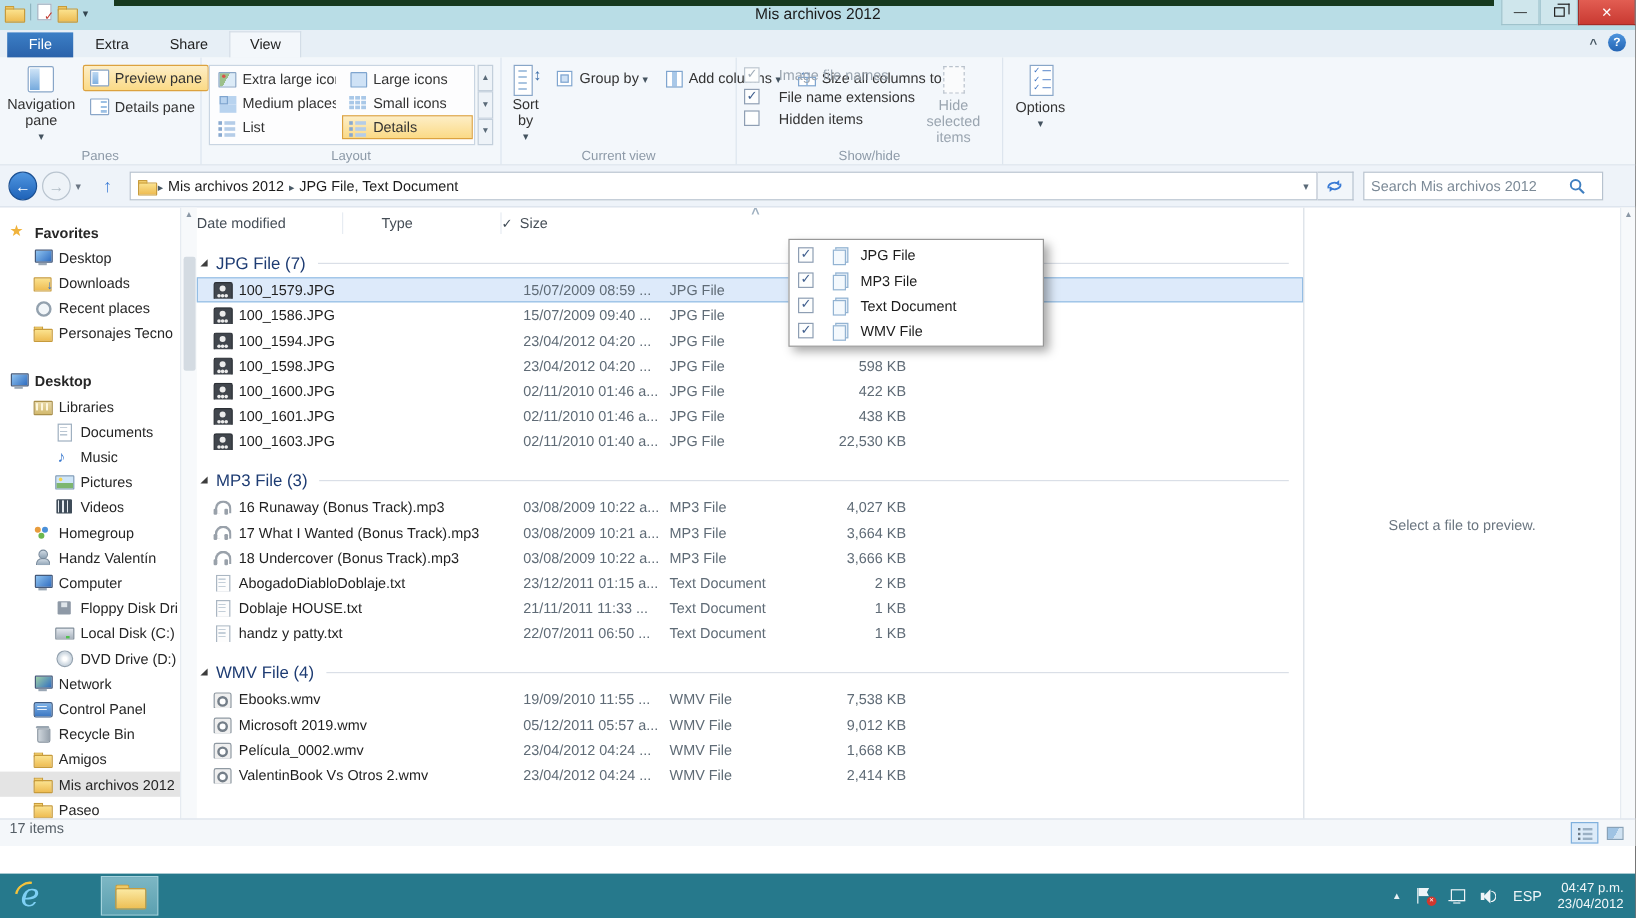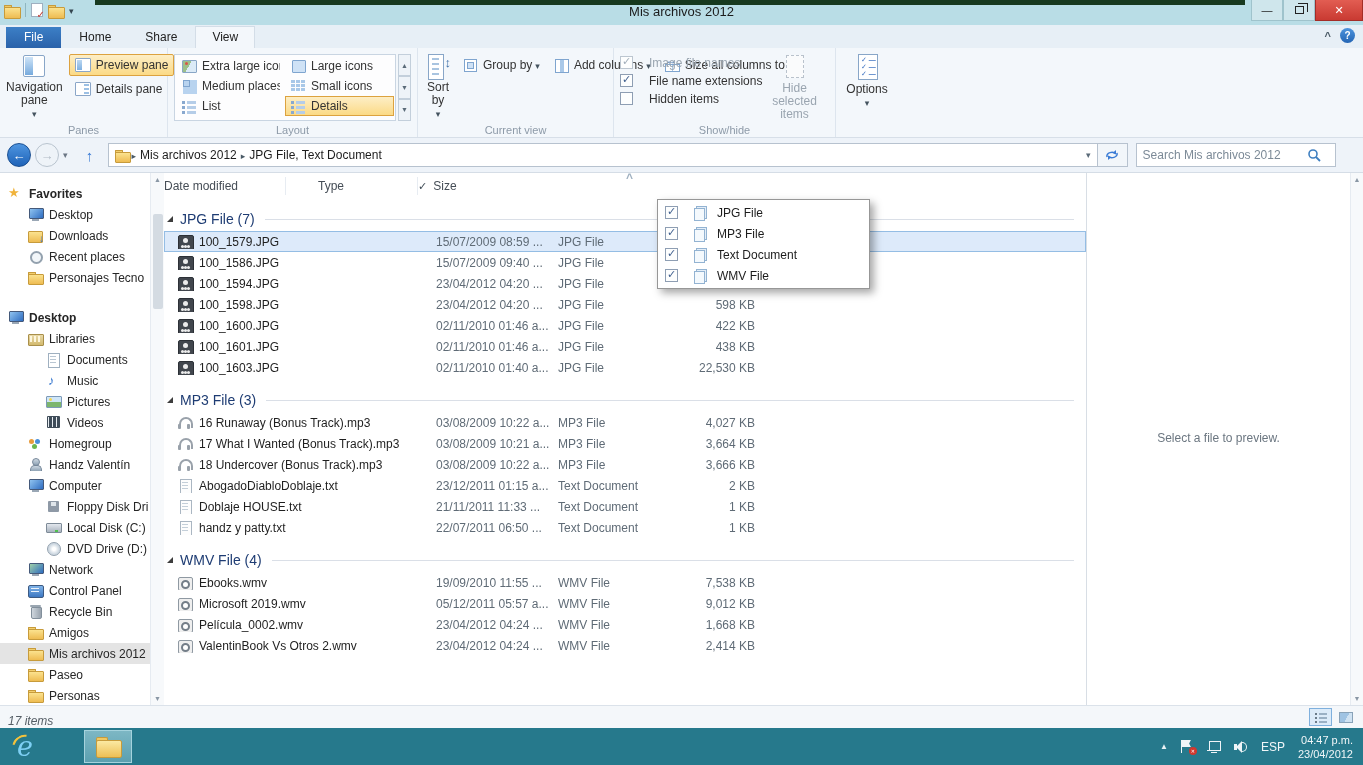--- a/index.html
+++ b/index.html
@@ -203,22 +203,22 @@
   .fm-label{color:#1c1c1c;}
 
   
   .preview{flex:1;height:100%;border-left:1px solid #d8dee5;position:relative;display:flex;}
   .preview-msg{position:absolute;left:0;right:13px;top:258px;text-align:center;color:#6b7680;}
   .pv-scroll{position:absolute;right:0;top:0;bottom:0;width:13px;background:#f7f9fb;border-left:1px solid #e6ebf1;
     display:flex;flex-direction:column;align-items:center;font-size:7px;color:#8a97a5;}
   .pv-scroll .sb-arrow.bottom{margin-top:auto;}
 
   
-  .statusbar{position:absolute;left:0;top:705px;width:100%;height:23px;background:#f4f7fa;border-top:1px solid #dbe2ea;
-    display:flex;align-items:flex-end;padding-left:8px;color:#555e66;font-style:italic;}
+  .statusbar{position:absolute;left:0;top:682px;width:100%;height:23px;background:#f4f7fa;border-top:1px solid #dbe2ea;
+    display:flex;align-items:flex-start;padding-left:8px;color:#555e66;}
   .view-toggles{position:absolute;right:6px;top:2px;display:flex;gap:2px;}
   .vb{width:23px;height:18px;display:flex;align-items:center;justify-content:center;border:1px solid transparent;}
   .vb.active{background:#dcebf9;border-color:#7fb0dd;}
   .vb-list{position:relative;width:12px;height:11px;}
   .vb-list::before{content:"";position:absolute;top:1px;left:0;width:2px;height:2px;background:#6a7a88;box-shadow:0 4px 0 #6a7a88,0 8px 0 #6a7a88;}
   .vb-list::after{content:"";position:absolute;top:1px;left:4px;width:8px;height:2px;background:#9ab0c4;box-shadow:0 4px 0 #9ab0c4,0 8px 0 #9ab0c4;}
   .vb-thumb{width:14px;height:11px;background:linear-gradient(120deg,#9fc3e3 55%,#cfe2f2 55%);border:1px solid #88a2b8;}
 
   
   .taskbar{position:absolute;left:0;top:728px;width:100%;height:37px;background:#26798c;display:flex;align-items:center;}
@@ -266,21 +266,21 @@
       <div class="wbtn">—</div>
       <div class="wbtn">
           <span class="restore-glyph"></span>
         </div>
       <div class="wbtn close">✕</div>
     </div>
   </div>
 
   <div class="tabstrip">
       <div class="rtab filetab">File</div>
-      <div class="rtab">Home</div>
+      <div class="rtab">Extra</div>
       <div class="rtab">Share</div>
       <div class="rtab active">View</div>
     </div>
   <div class="ribbon-corner" style="position:absolute;top:28px;right:8px;z-index:6;display:flex;gap:9px;align-items:center;">
     <span class="collapse-ribbon"></span>
     <span class="help-btn">?</span>
   </div>
 
   <div class="ribbon">
     <div class="rgroup g-panes">

